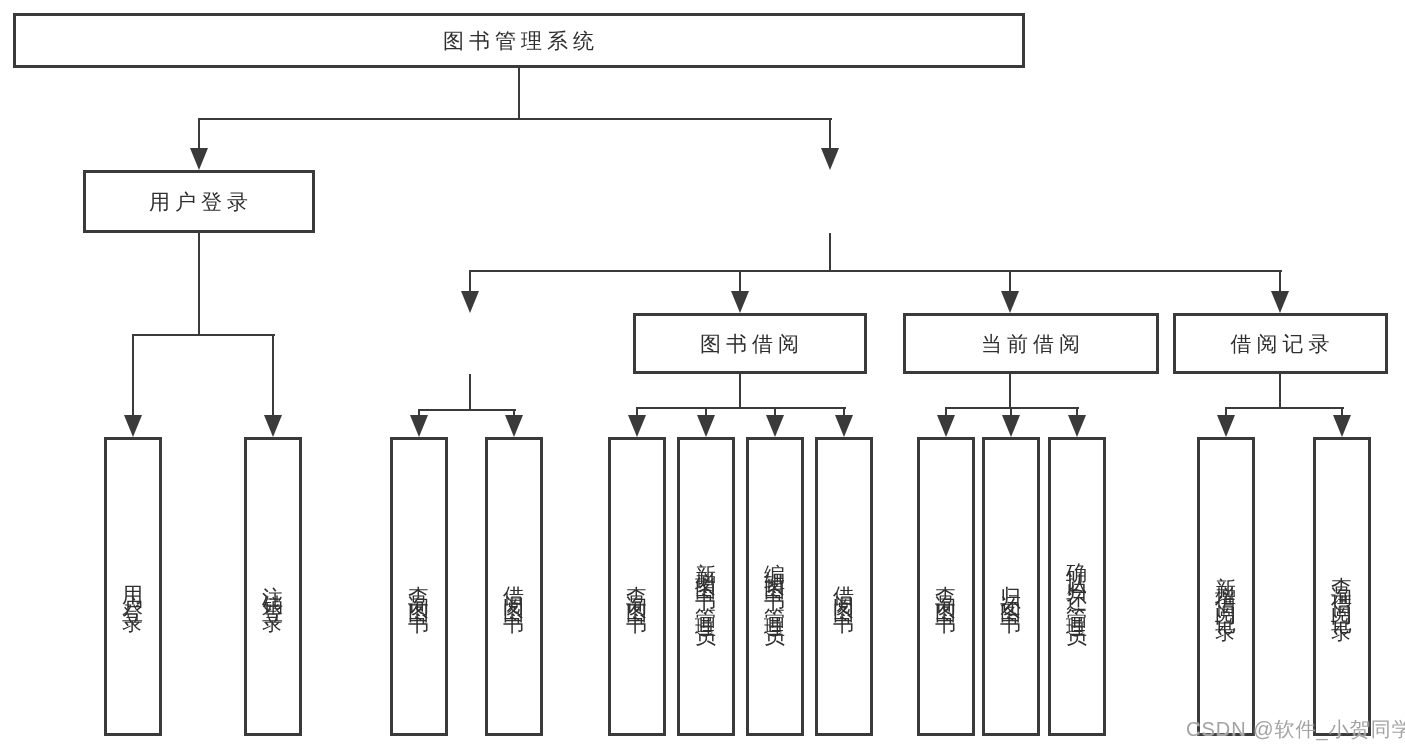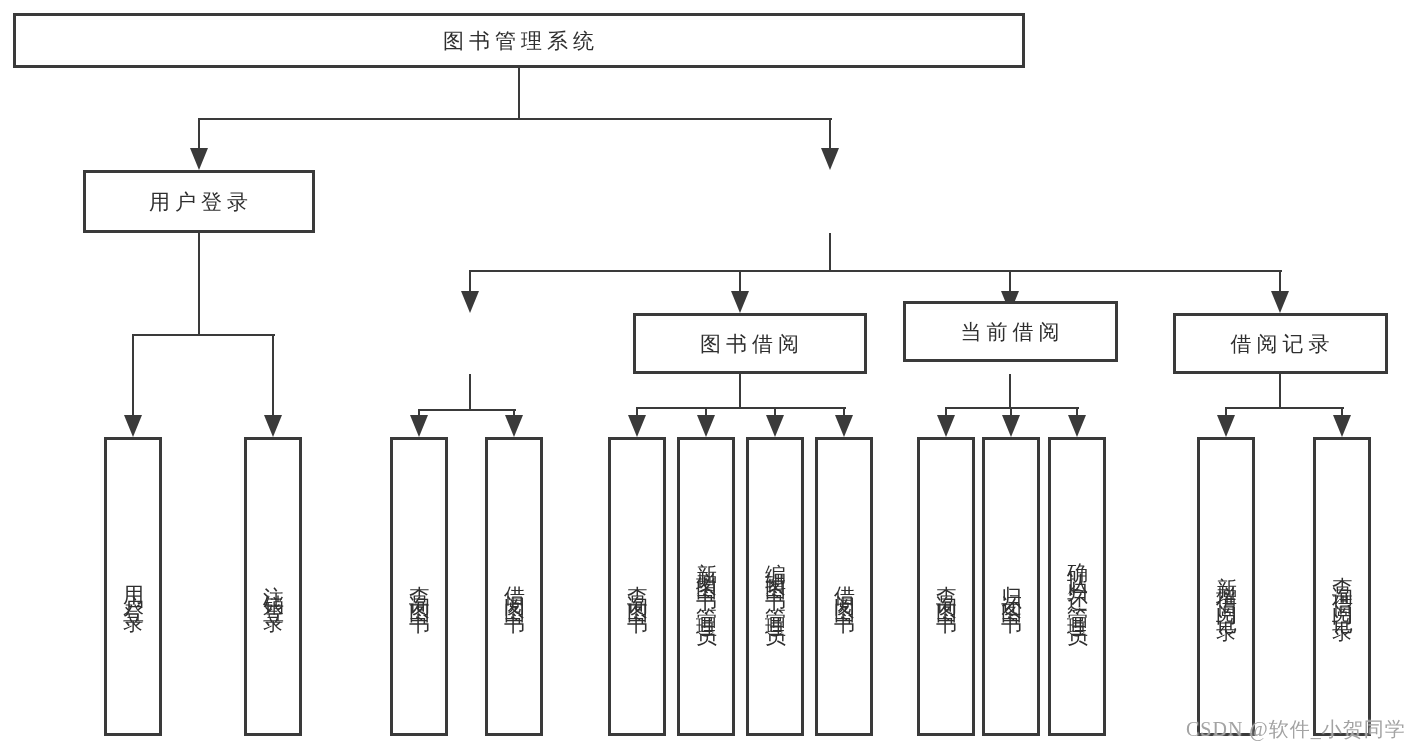--- a/index.html
+++ b/index.html
@@ -4,21 +4,21 @@
 <style>
   :root{
     --line:#3a3a3a;
     --text:#2f2f2f;
     --wm:#a3a3a3;
     --bg:#ffffff;
   }
   html,body{margin:0;padding:0;background:var(--bg);}
   .canvas{
     position:relative;width:1405px;height:747px;background:var(--bg);
-    font-family:Liberation Serif, serif;
+    font-family:Liberation Sans, sans-serif;
     overflow:hidden;
   }
   .box{
     position:absolute;box-sizing:border-box;
     border:3px solid var(--line);background:#fff;
     display:flex;align-items:center;justify-content:center;
     color:var(--text);
   }
   .box.h span{
     font-size:21px;letter-spacing:5px;white-space:nowrap;
@@ -106,21 +106,21 @@
     <span>图书管理系统</span>
   </div>
 
   <div class="box h" style="left:83px;top:170px;width:232px;height:63px">
     <span>用户登录</span>
   </div>
 
   <div class="box h" style="left:633px;top:313px;width:234px;height:61px">
     <span>图书借阅</span>
   </div>
-  <div class="box h" style="left:903px;top:301px;width:215px;height:61px">
+  <div class="box h" style="left:903px;top:313px;width:256px;height:61px">
     <span>当前借阅</span>
   </div>
   <div class="box h" style="left:1173px;top:313px;width:215px;height:61px">
     <span>借阅记录</span>
   </div>
 
   <div class="box v" style="left:104px;top:437px;width:58px;height:299px">
     <span>用户登录</span>
   </div>
   <div class="box v" style="left:244px;top:437px;width:58px;height:299px">

